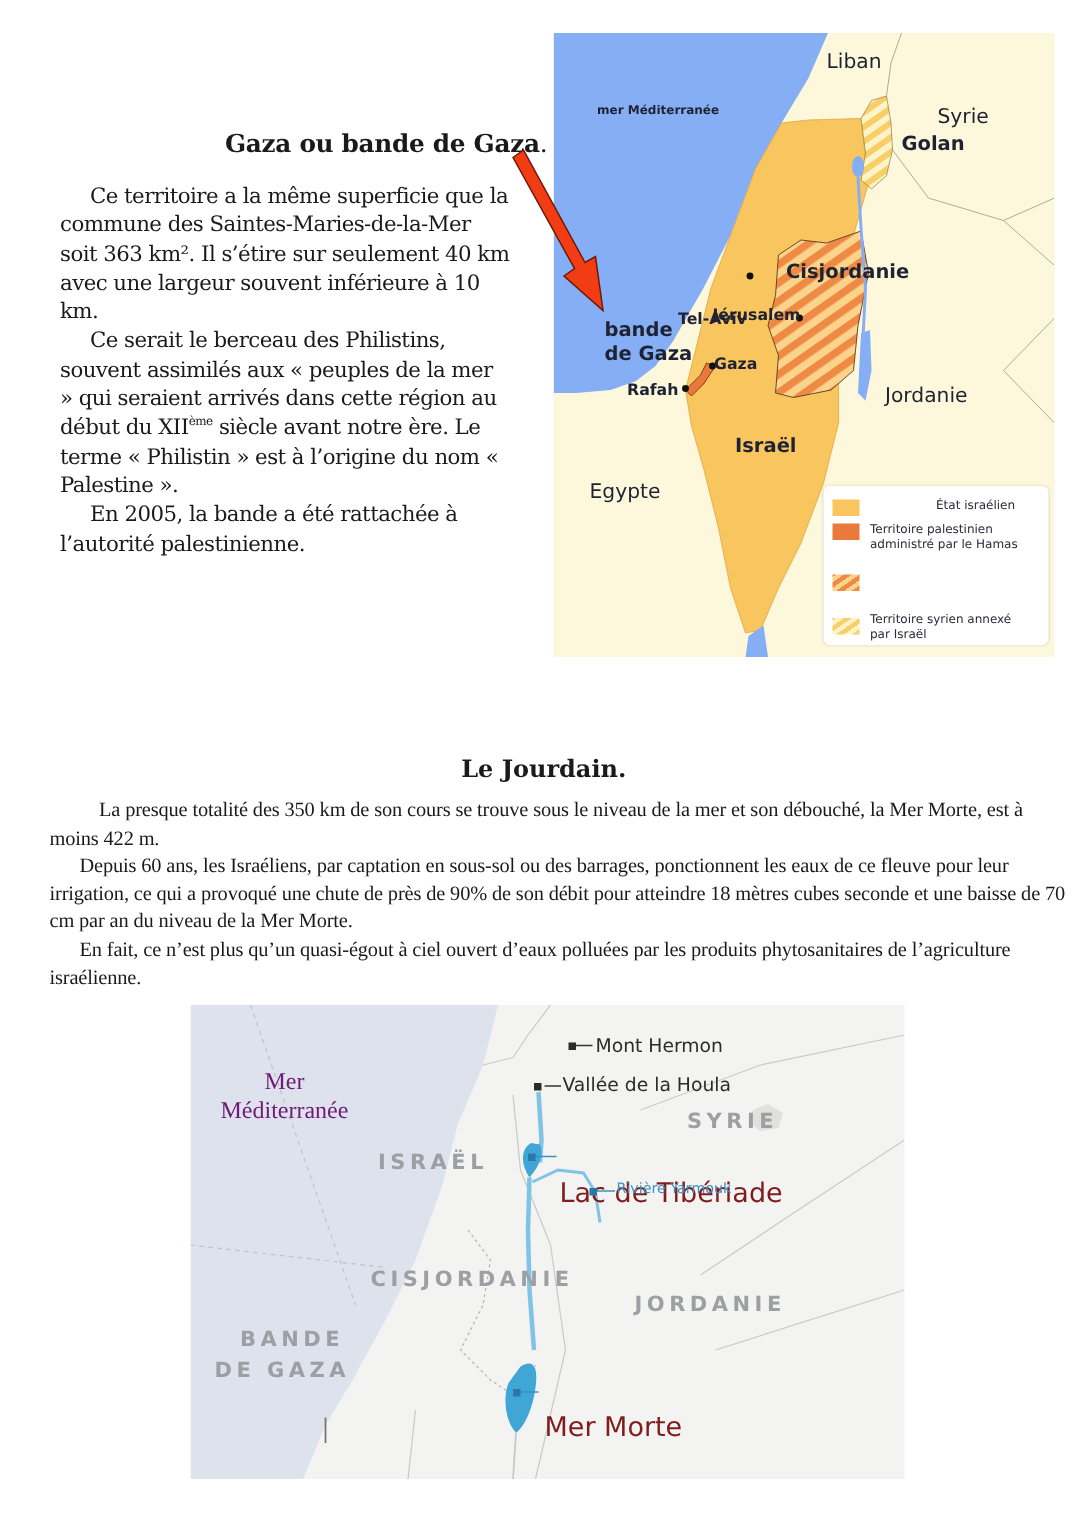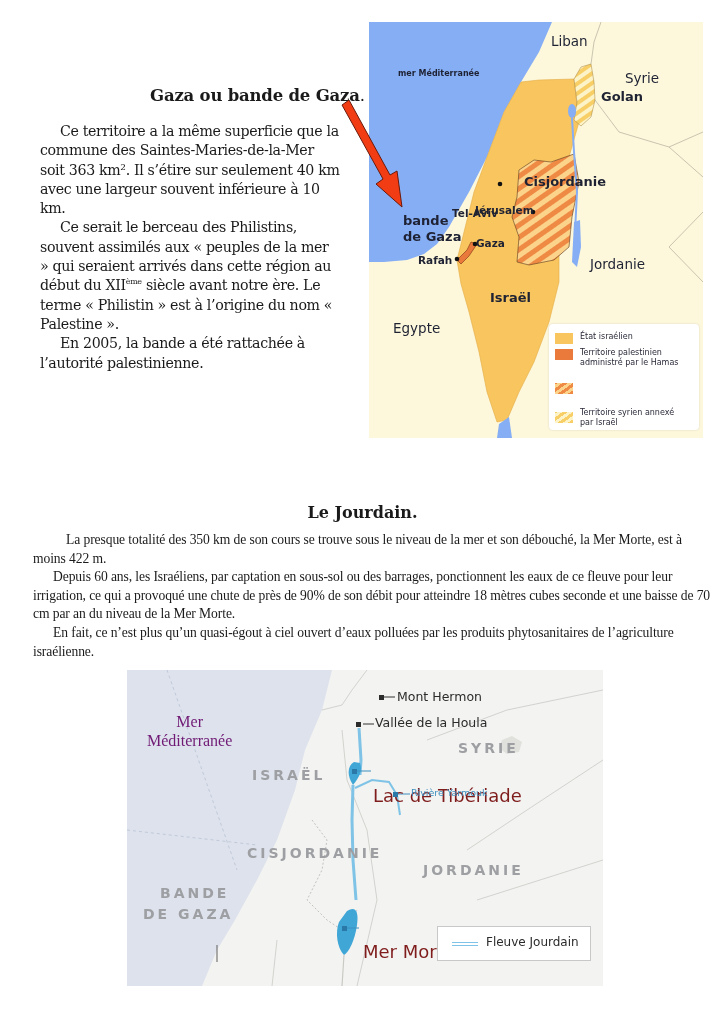--- a/index.html
+++ b/index.html
@@ -116,21 +116,21 @@
   <span class="m1-lbl m1-city" style="left:106px; top:182px;">Jérusalem</span>
   <span class="m1-lbl m1-bold" style="left:34px; top:191px;">bande</span>
   <span class="m1-lbl m1-bold" style="left:34px; top:207px;">de Gaza</span>
   <span class="m1-lbl m1-city" style="left:107px; top:215px;">Gaza</span>
   <span class="m1-lbl m1-city" style="left:49px; top:232px;">Rafah</span>
   <span class="m1-lbl m1-country" style="left:221px; top:234px;">Jordanie</span>
   <span class="m1-lbl m1-bold" style="left:121px; top:268px;">Israël</span>
   <span class="m1-lbl m1-country" style="left:24px; top:298px;">Egypte</span>
 
   <div id="legend1">
-    <div class="leg-row" style="top:8px;">
+    <div class="leg-row" style="top:8px;gap:44px;">
       <span class="leg-sw" style="background:#f9c55e"></span>
       <span class="leg-txt">État israélien</span>
     </div>
     <div class="leg-row" style="top:24px;">
       <span class="leg-sw" style="background:#ea7a3b"></span>
       <span class="leg-txt" style="width:105px">Territoire palestinien administré par le Hamas</span>
     </div>
     <div class="leg-row" style="top:49px;">
       <span class="leg-sw" style="margin-top:10px; background:repeating-linear-gradient(-35deg,#ef8a45 0 3px,#fbd38a 3px 6px)"></span>
     </div>
@@ -197,17 +197,13 @@
   <span class="m2-lbl m2-water-sm" style="left:284px; top:117px;">Rivière Yarmouk</span>
 
   <span class="m2-lbl m2-country" style="left:120px; top:175px;">CISJORDANIE</span>
   <span class="m2-lbl m2-country" style="left:296px; top:192px;">JORDANIE</span>
   <span class="m2-lbl m2-country" style="left:33px; top:215px;">BANDE</span>
   <span class="m2-lbl m2-country" style="left:16px; top:236px;">DE GAZA</span>
 
   <span class="m2-marker blue" style="left:215px; top:256px;"></span>
   <span class="m2-lbl m2-water" style="left:236px; top:249px;">Mer Morte</span>
 
-  <div id="legend2">
-    <span class="line"></span>
-    <span class="txt">Fleuve Jourdain</span>
-  </div>
 </div>
 
 </body></html>

